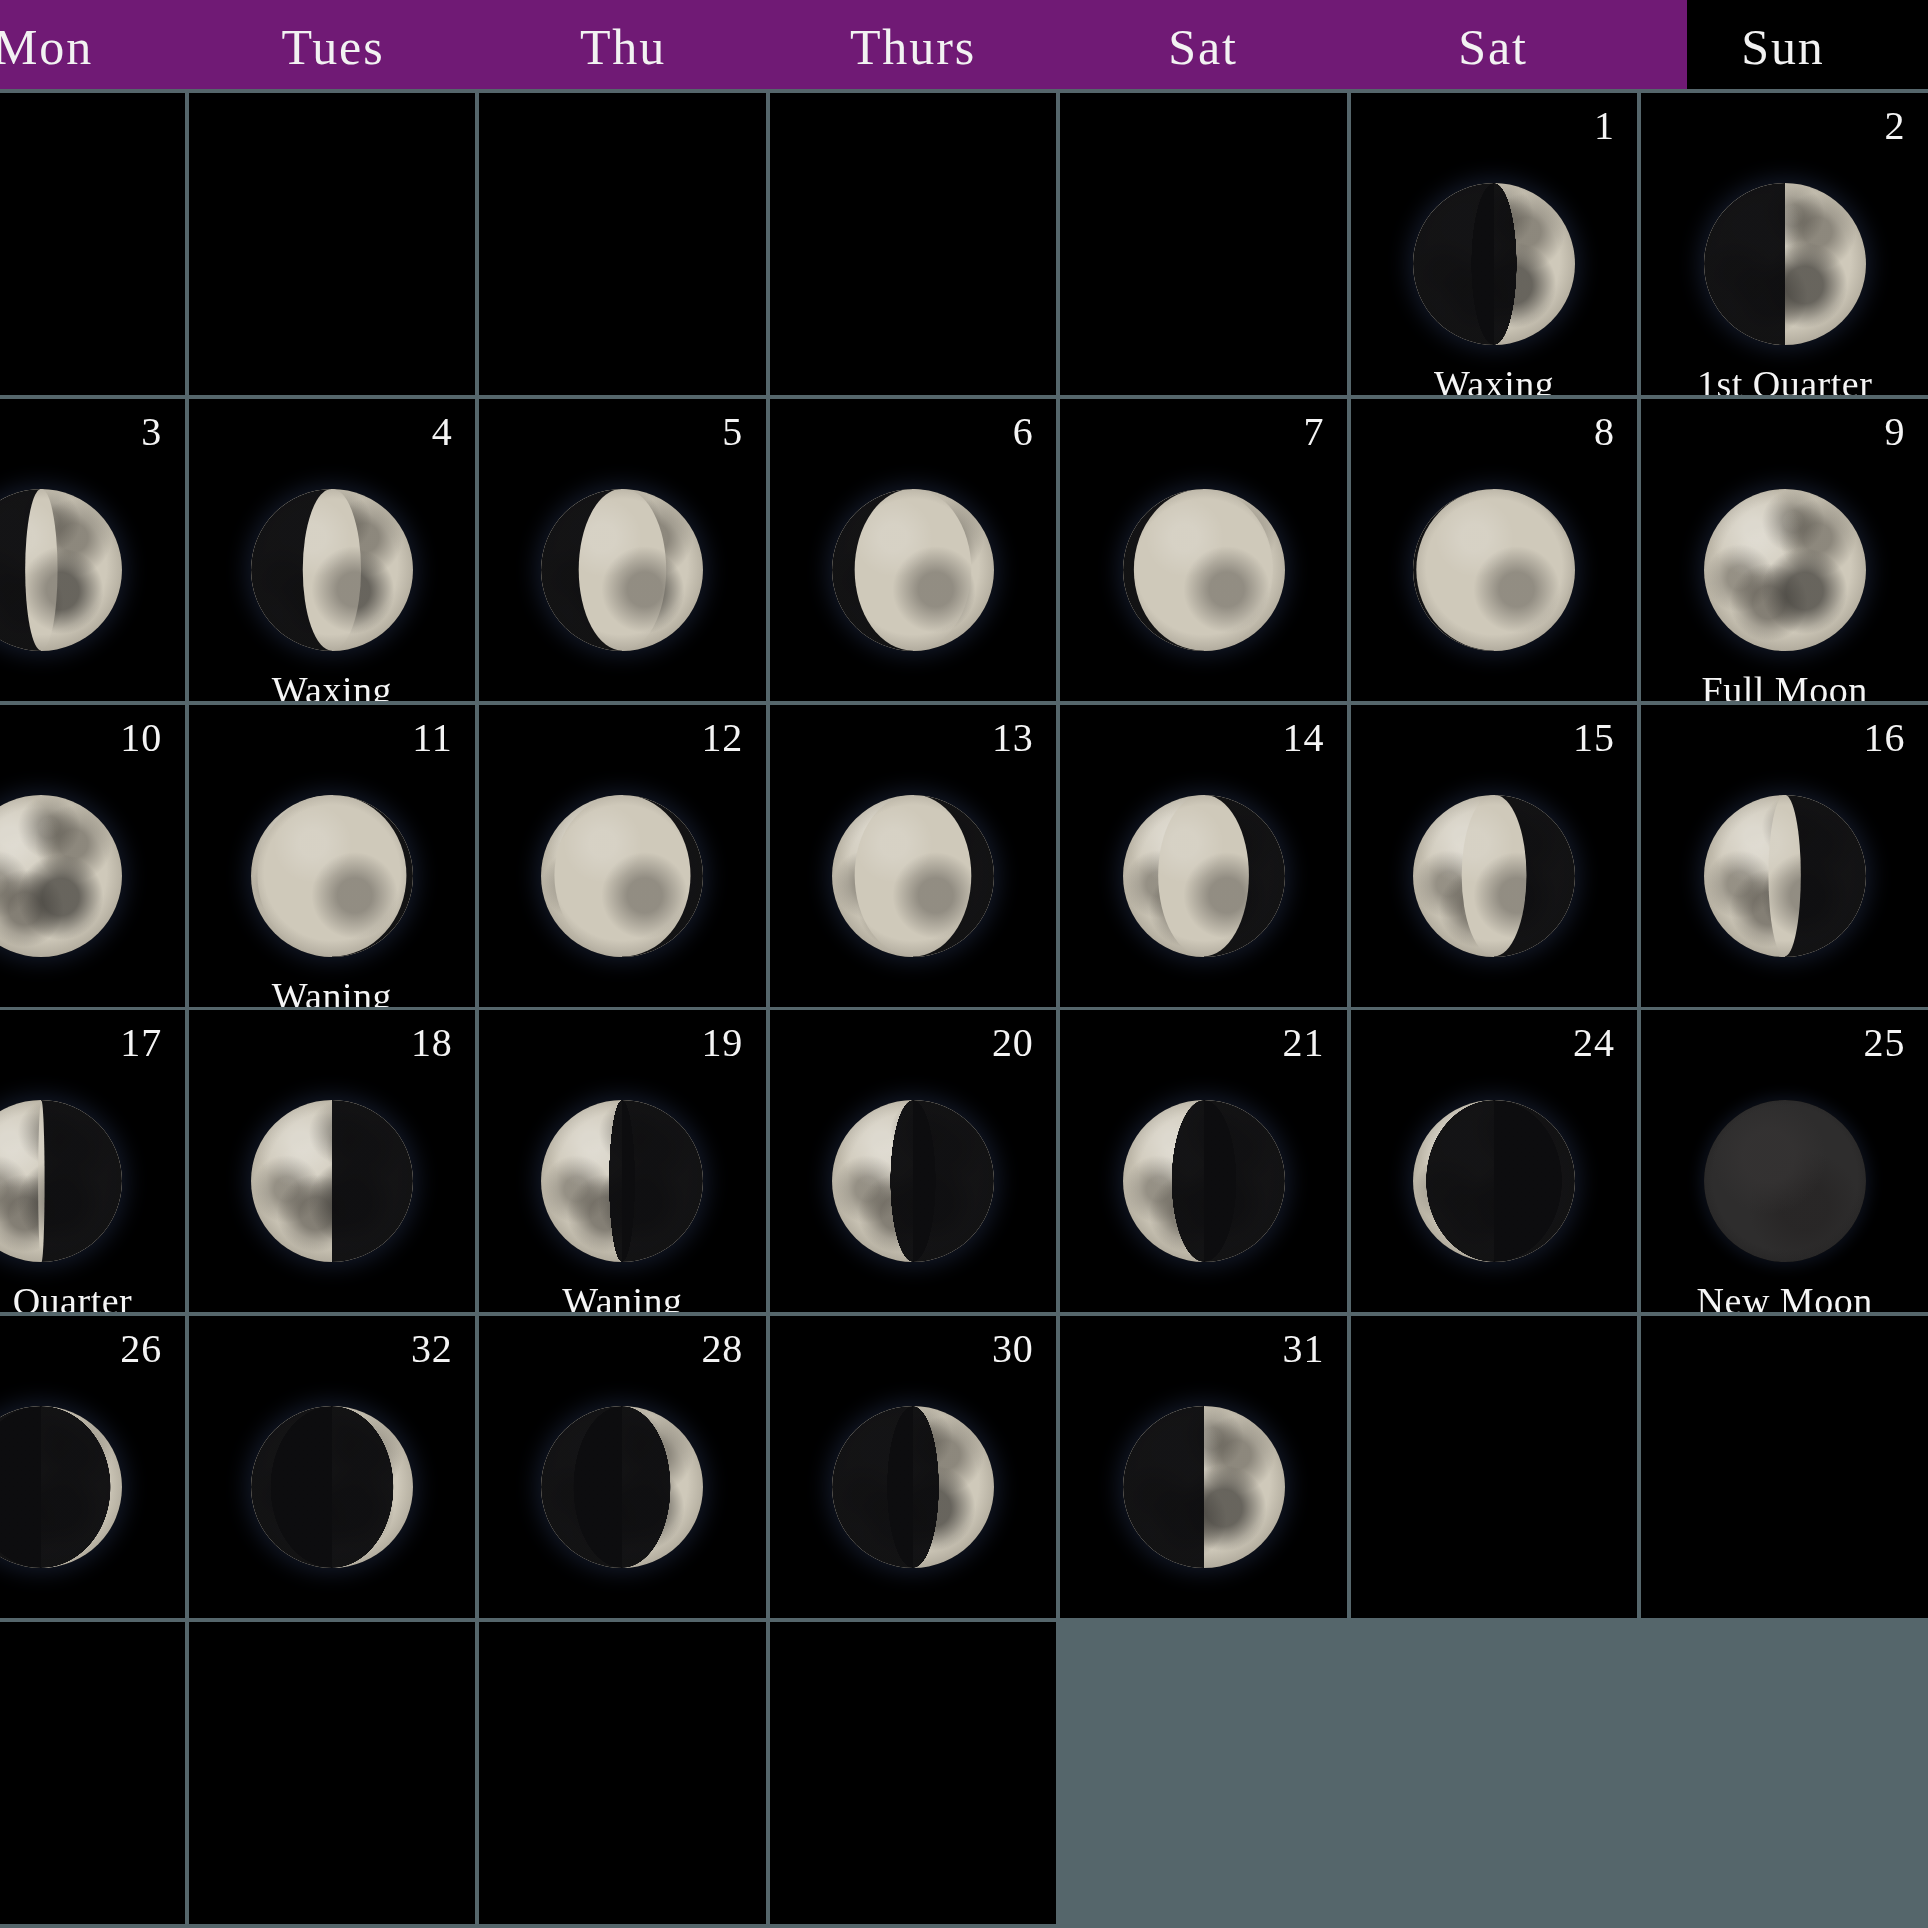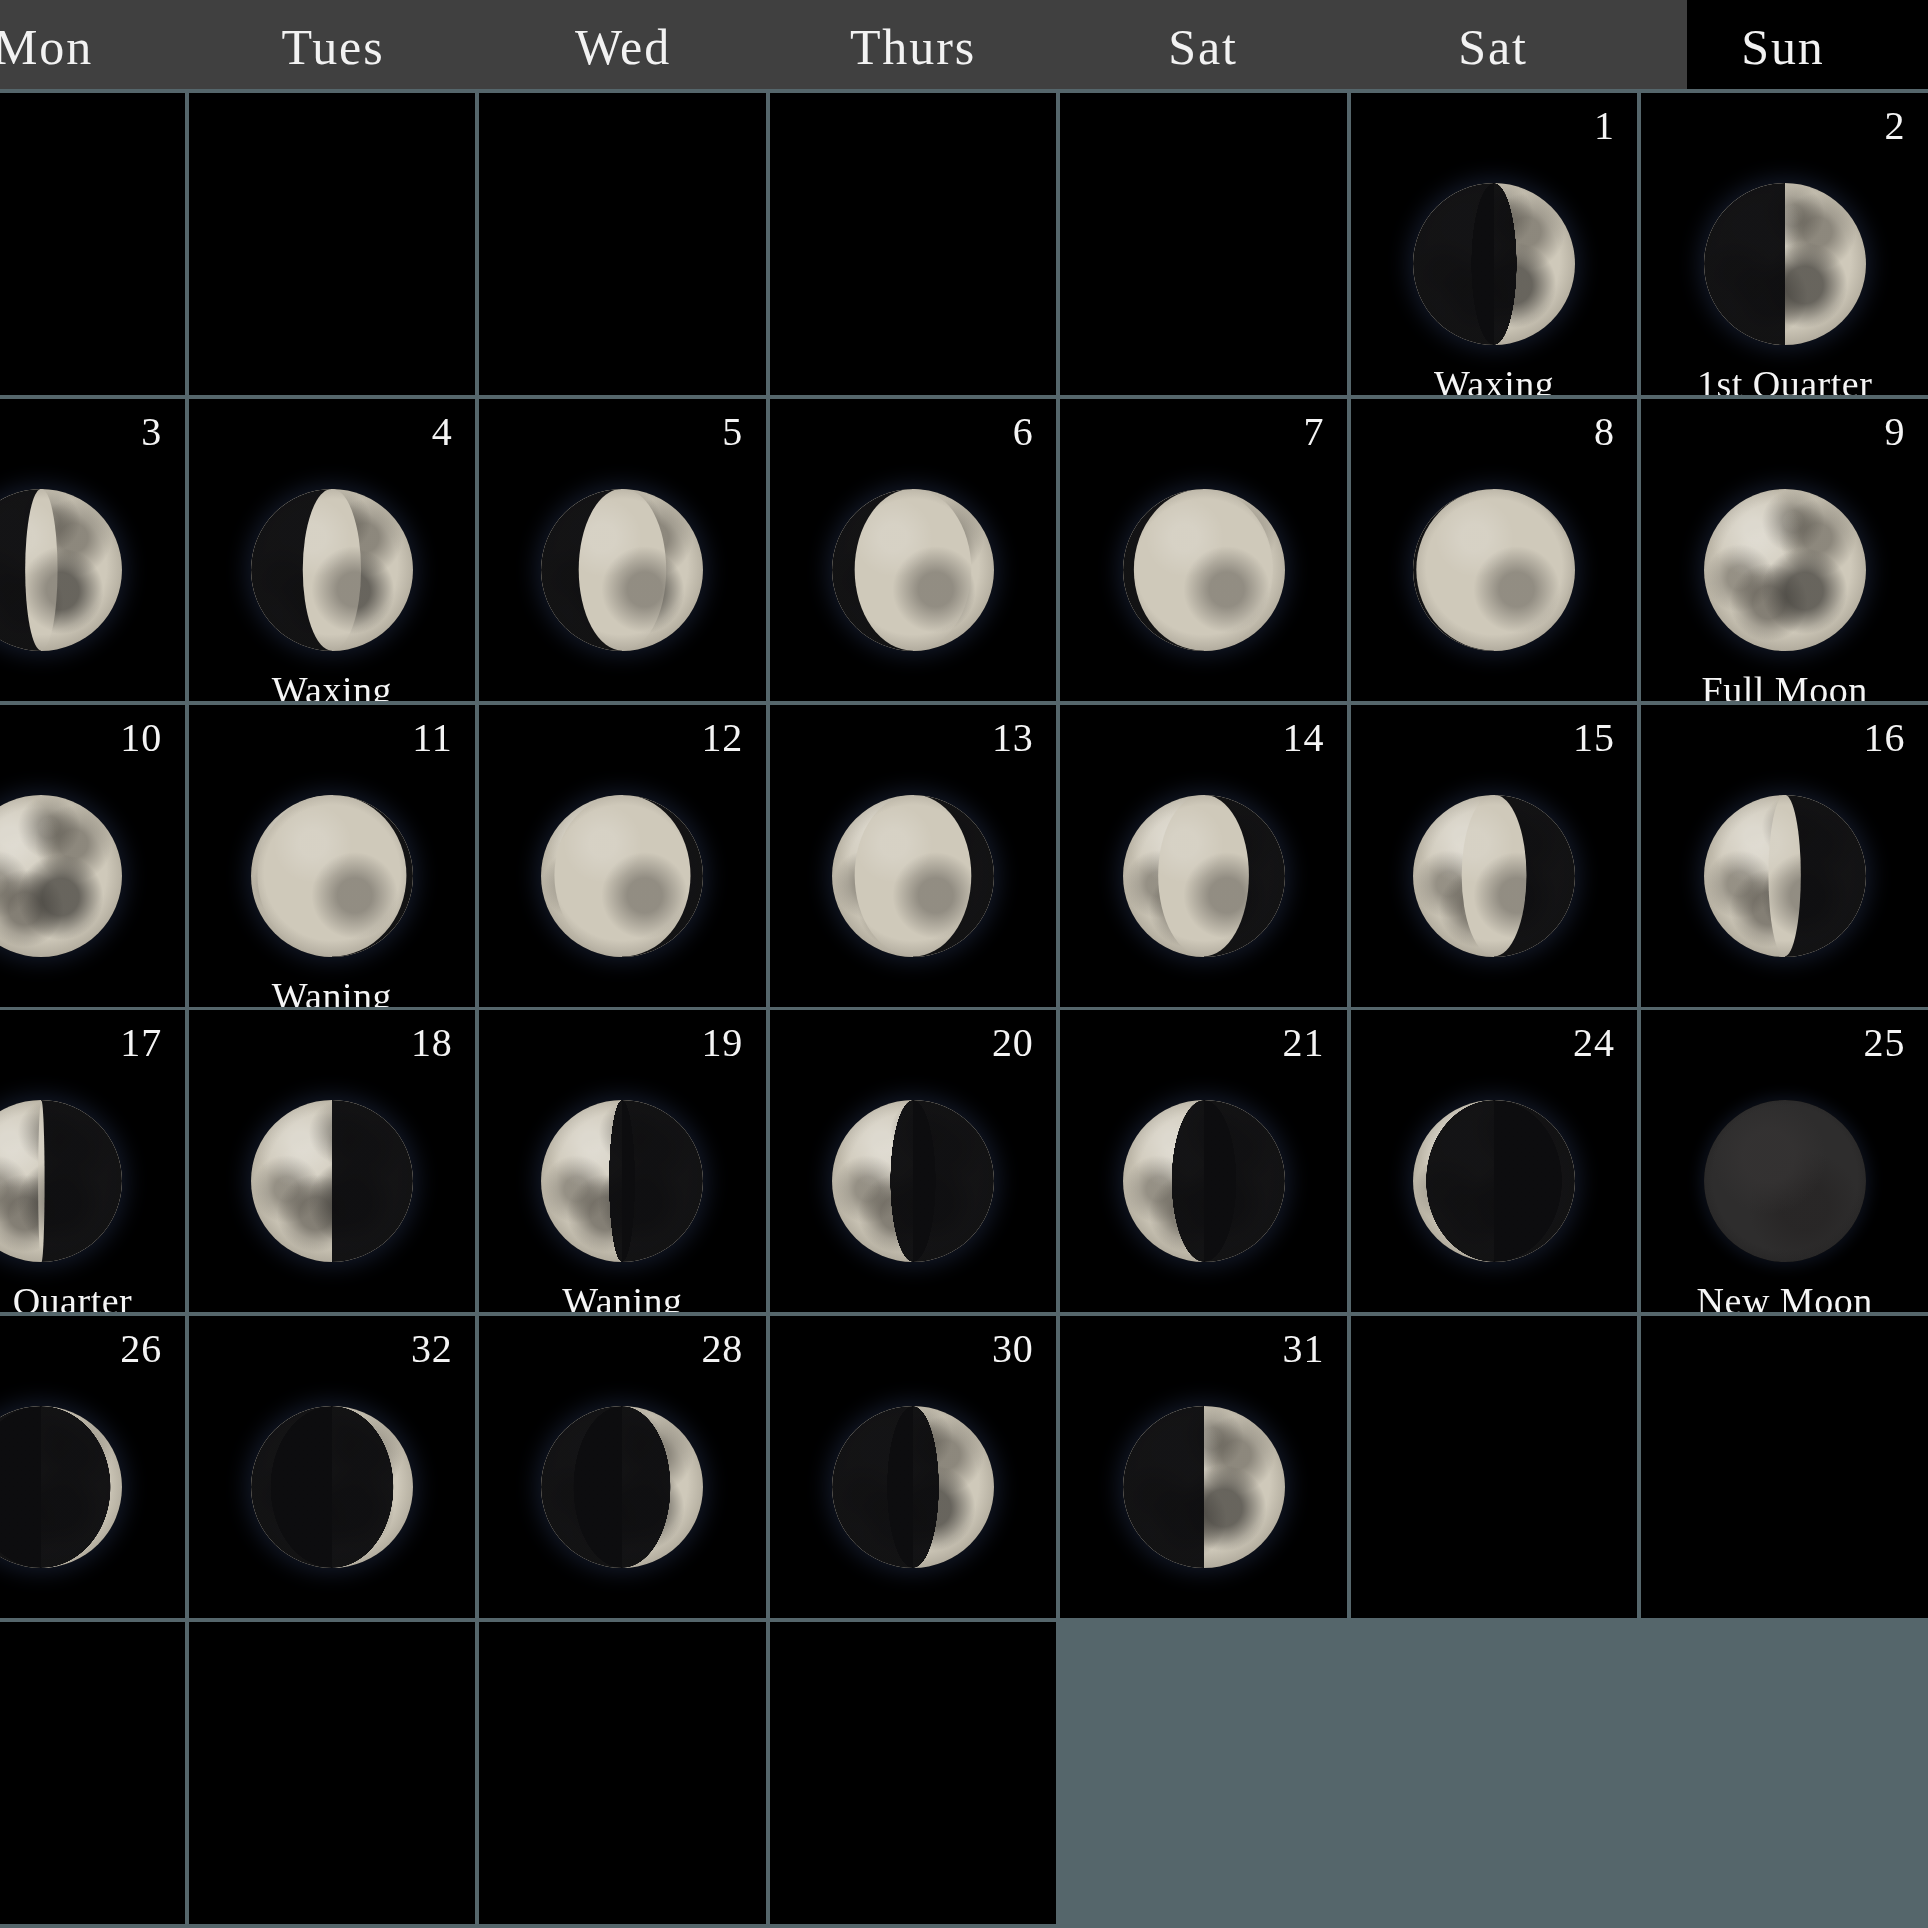--- a/index.html
+++ b/index.html
@@ -12,21 +12,21 @@
     height: 1928px;
     overflow: hidden;
     font-family: "Liberation Serif", "DejaVu Serif", serif;
     color: #ffffff;
   }
 
   #calendar-root {
     position: relative;
     width: 1687px;
     height: 1928px;
-    background: #404040;
+    background: #701a75;
   }
 
   
   .weekday-header {
     position: absolute;
     left: -102px;
     top: 0;
     width: 2030px;
     height: 89px;
     display: grid;
@@ -134,21 +134,21 @@
   }
 </style>
 </head>
 <body>
 
 <div id="calendar-root">
 
   <div class="weekday-header">
       <div class="weekday-name">Mon</div>
       <div class="weekday-name">Tues</div>
-      <div class="weekday-name">Wed</div>
+      <div class="weekday-name">Thu</div>
       <div class="weekday-name">Thurs</div>
       <div class="weekday-name">Sat</div>
       <div class="weekday-name">Sat</div>
       <div class="weekday-name">Sun</div>
     </div>
 
   <div class="calendar-grid">
       <div class="day-cell empty-cell"></div>
       <div class="day-cell empty-cell"></div>
       <div class="day-cell empty-cell"></div>

